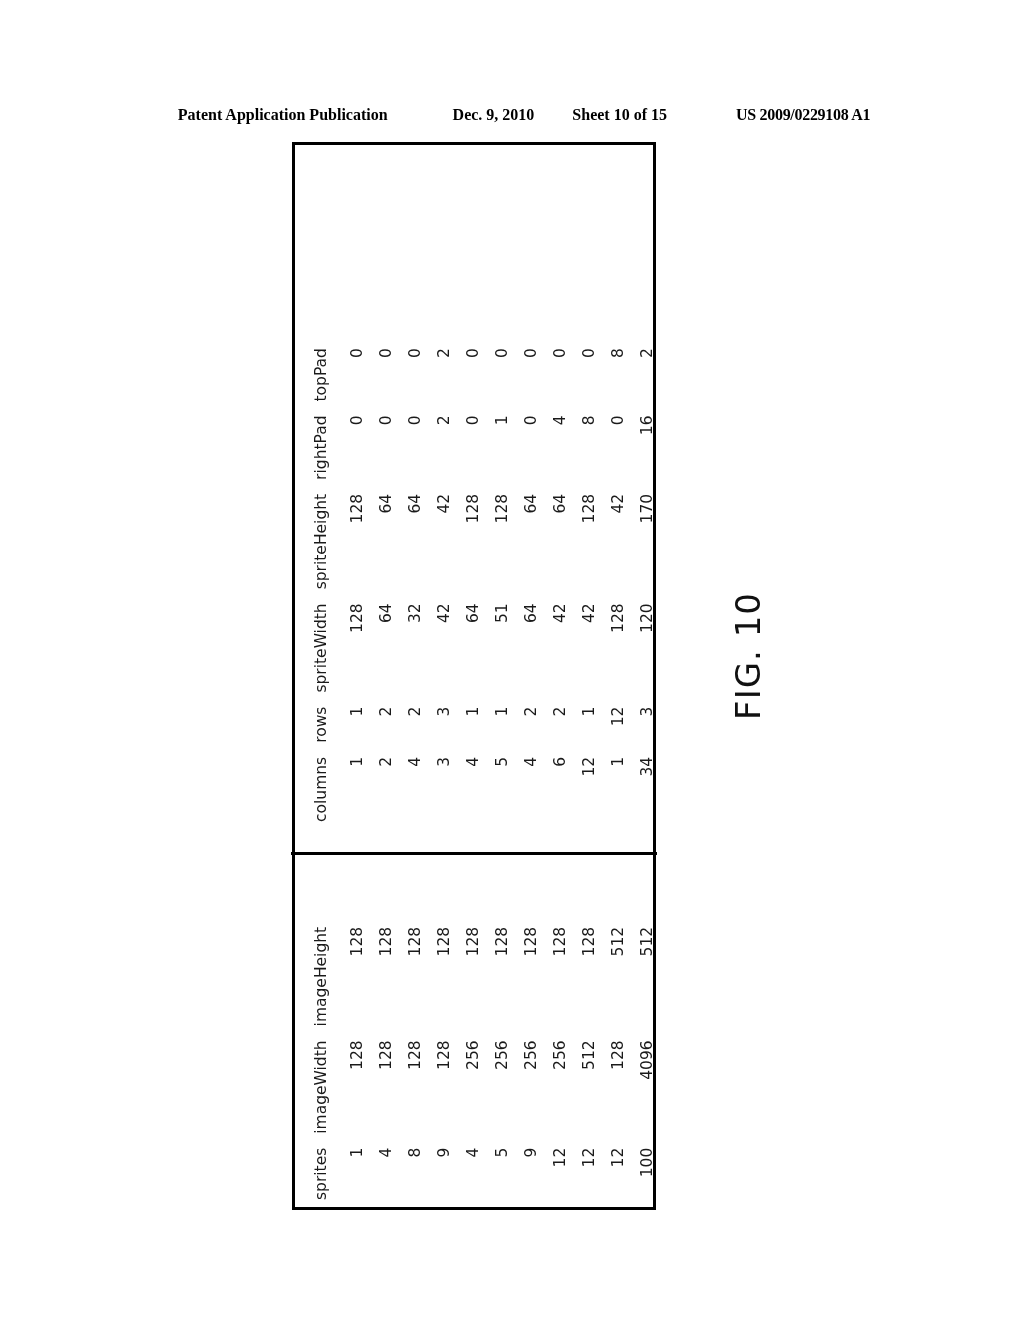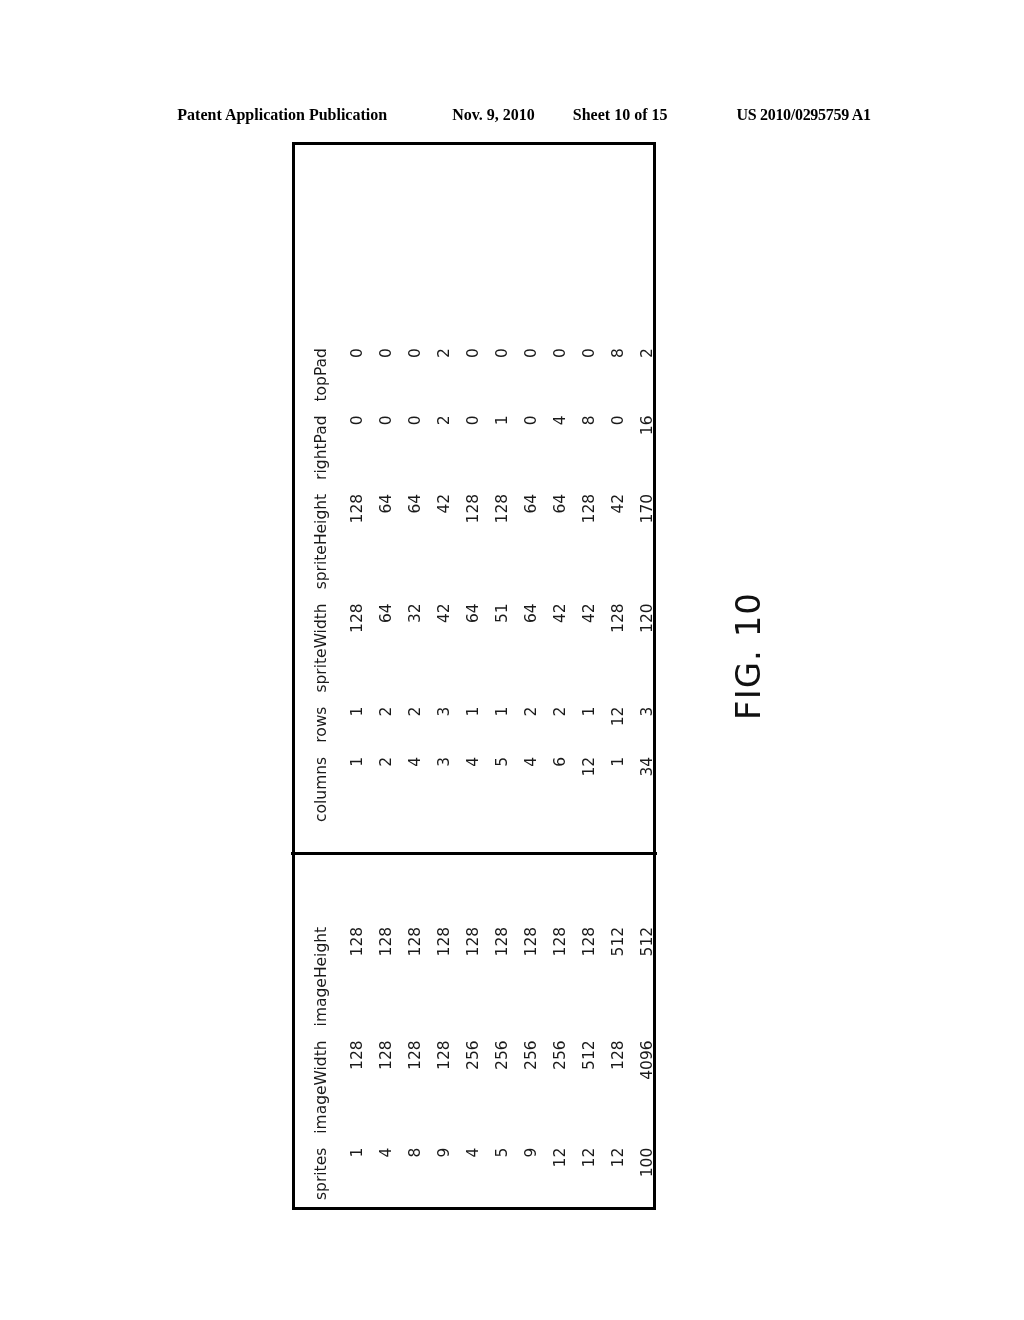--- a/index.html
+++ b/index.html
@@ -146,23 +146,23 @@
     font-size: 34px;
     letter-spacing: 1px;
     color: #111;
   }
 </style>
 </head>
 <body>
 
 <div id="patent-header">
   <span class="hdr-pub">Patent Application Publication</span>
-  <span class="hdr-date">Nov. 9, 2010</span>
+  <span class="hdr-date">Dec. 9, 2010</span>
   <span class="hdr-sheet">Sheet 10 of 15</span>
-  <span class="hdr-num">US 2010/0295759 A1</span>
+  <span class="hdr-num">US 2009/0229108 A1</span>
 </div>
 
 <div id="figure-frame">
   <div id="rotated-stage">
     <div class="sheet-inner">
 
       <div id="block-separator"></div>
 
       <table class="spec-table left-block">
         <thead>

